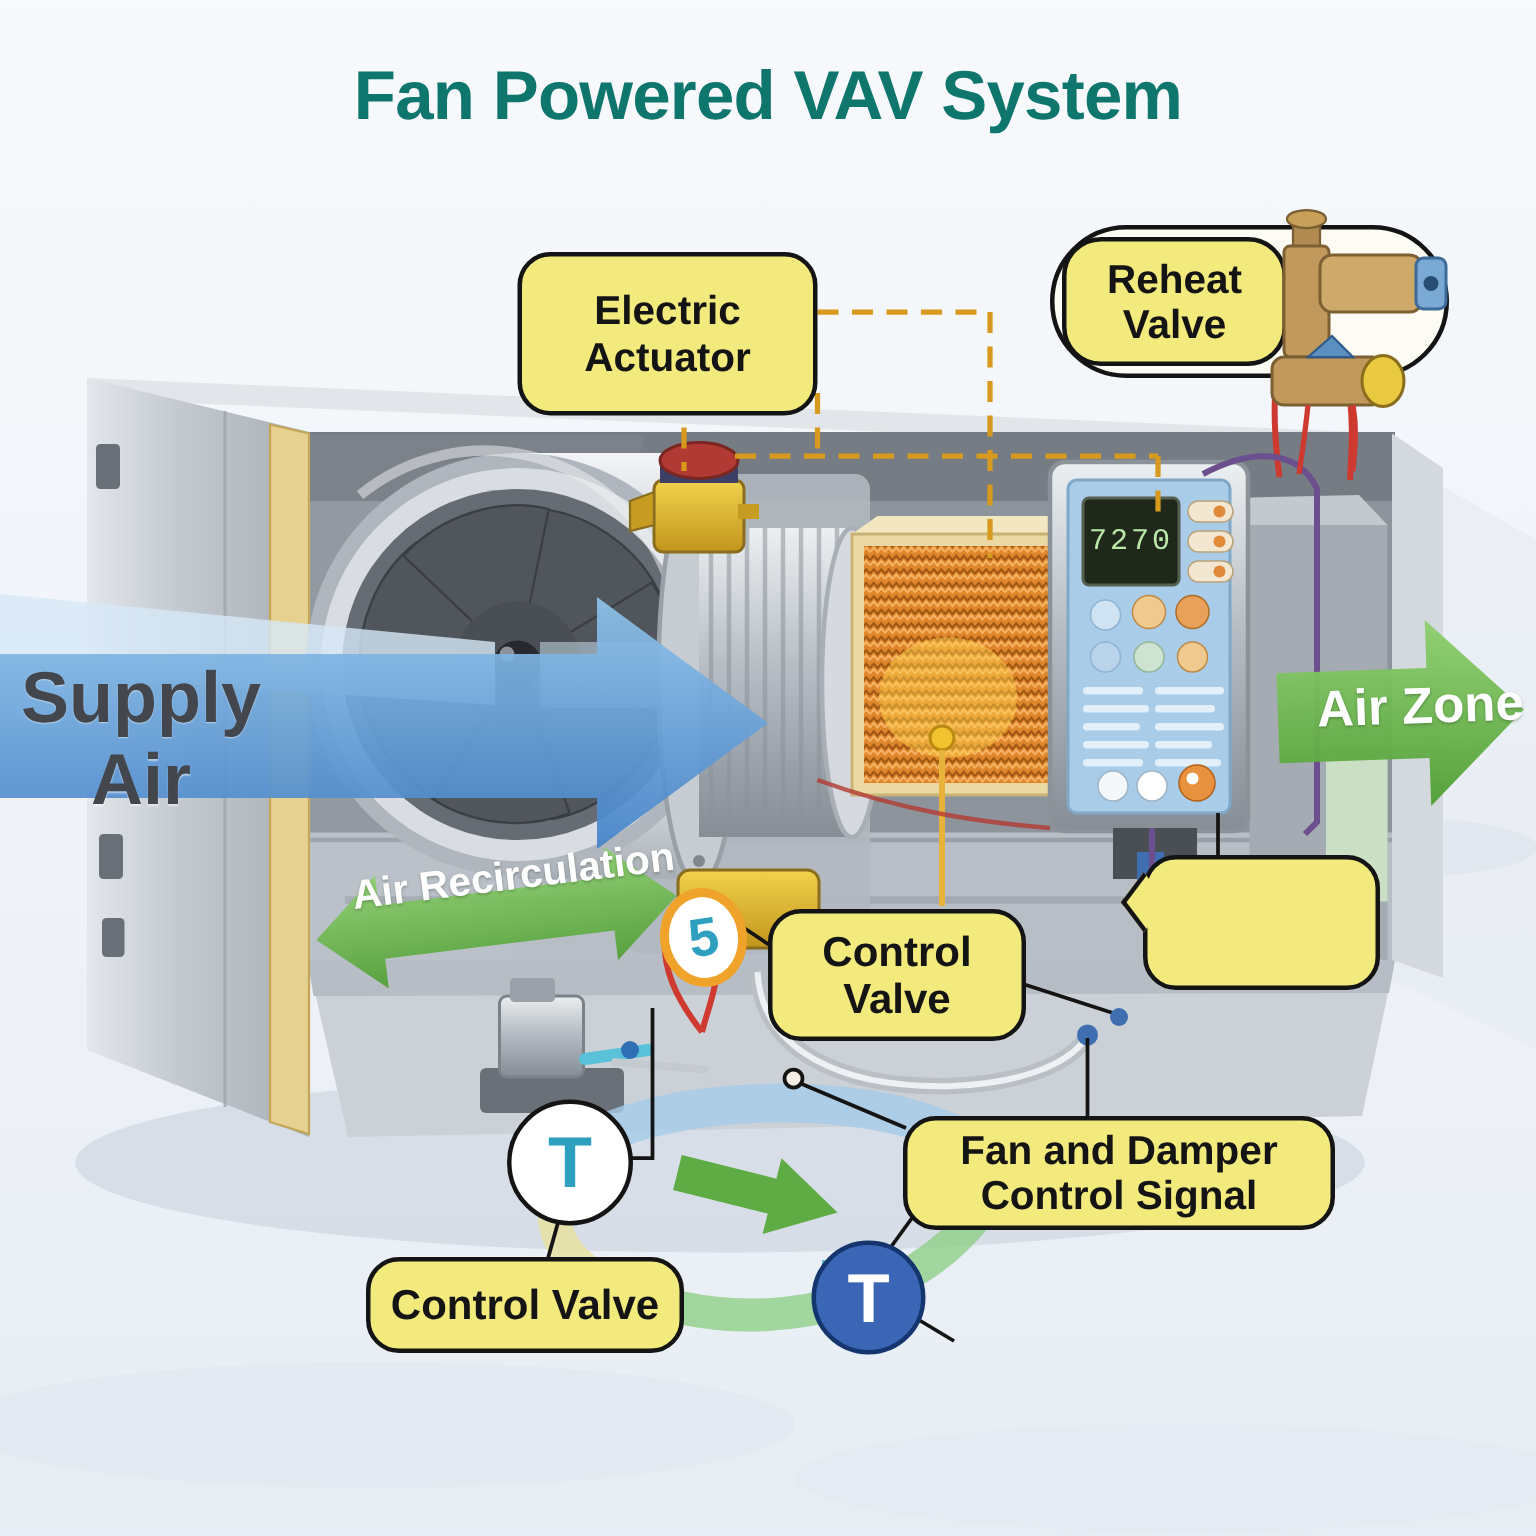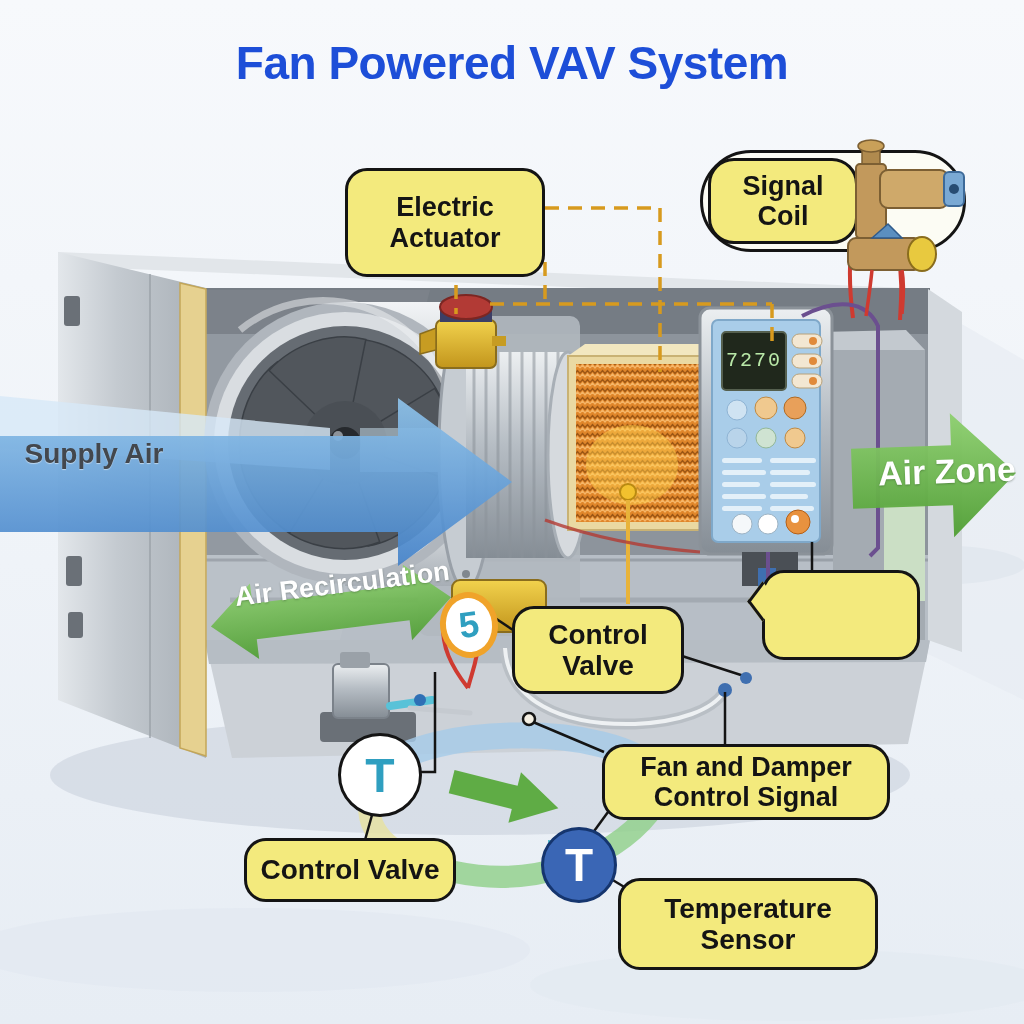--- a/index.html
+++ b/index.html
@@ -5,21 +5,21 @@
   html,body{margin:0;padding:0;}
   body{
     width:1024px;height:1024px;overflow:hidden;
     font-family:"Liberation Sans", sans-serif;
     background:linear-gradient(180deg,#f7f9fc 0%,#eff3f8 55%,#e7edf4 100%);
   }
   .stage{position:relative;width:1024px;height:1024px;}
   svg.layer{position:absolute;left:0;top:0;pointer-events:none;}
   .title{
     position:absolute;left:0;top:36px;width:1024px;text-align:center;
-    font-size:46px;font-weight:700;letter-spacing:-0.5px;color:#1d4ed8;
+    font-size:46px;font-weight:700;letter-spacing:-0.5px;color:#0f766e;
   }
   .callout{
     position:absolute;display:flex;align-items:center;justify-content:center;
     background:#f3ea7d;border:3px solid #141414;border-radius:22px;
     font-size:27px;font-weight:600;color:#141414;text-align:center;
     line-height:1.12;box-sizing:border-box;padding:4px 12px;z-index:5;
   }
   .pill{
     position:absolute;background:#fcfcf4;border:3px solid #141414;border-radius:52px;
     box-sizing:border-box;z-index:4;
@@ -294,59 +294,56 @@
 </svg>
 
 <div class="title">Fan Powered VAV System</div>
 
 <div class="callout" style="left:345px;top:168px;width:200px;height:109px;">
   <span>Electric Actuator</span>
 </div>
 
 <div class="pill" style="left:700px;top:150px;width:266px;height:102px;"></div>
 <div class="callout" style="left:708px;top:158px;width:150px;height:86px;border-radius:26px;z-index:5;">
-  <span>Signal Coil</span>
+  <span>Reheat Valve</span>
 </div>
 
 <div class="callout" style="left:762px;top:570px;width:158px;height:90px;">
   <span class="tail"></span>
 </div>
 
 <div class="callout" style="left:512px;top:606px;width:172px;height:88px;font-size:28px;">
   <span>Control Valve</span>
 </div>
 
 <div class="callout" style="left:602px;top:744px;width:288px;height:76px;">
   <span>Fan and Damper Control Signal</span>
 </div>
 
 <div class="callout" style="left:244px;top:838px;width:212px;height:64px;font-size:28px;">
   <span>Control Valve</span>
 </div>
 
-<div class="callout" style="left:618px;top:878px;width:260px;height:92px;font-size:28px;">
-  <span>Temperature Sensor</span>
-</div>
 
 <div class="badge" style="left:440px;top:592px;width:58px;height:66px;background:#fff;
      border:6px solid #f0a32a;color:#2f9fc0;font-size:36px;transform:rotate(-8deg);">
   <span>5</span>
 </div>
 
 <div class="badge" style="left:338px;top:733px;width:84px;height:84px;background:#fff;
      border:3.5px solid #141414;color:#2f9fc0;font-size:48px;">
   <span>T</span>
 </div>
 
 <div class="badge" style="left:541px;top:827px;width:76px;height:76px;background:#3a66b5;
      border:3px solid #15356e;color:#fff;font-size:46px;">
   <span>T</span>
 </div>
 
-<div class="arrowtext" style="left:14px;top:438px;width:160px;text-align:center;font-size:28px;
+<div class="arrowtext" style="left:14px;top:438px;width:160px;text-align:center;font-size:48px;
      color:#43474d;text-shadow:0 1px 1px rgba(255,255,255,.5);white-space:normal;line-height:1.15;">Supply Air</div>
 
 <div class="arrowtext" style="left:878px;top:452px;font-size:34px;transform:rotate(-2deg);">Air Zone</div>
 
 <div class="arrowtext" style="left:235px;top:582px;font-size:27px;transform:rotate(-7deg);transform-origin:left center;">Air Recirculation</div>
 
 <svg class="layer" width="1024" height="1024" viewBox="0 0 1024 1024" style="z-index:6;">
   <g>
     <rect x="862" y="146" width="18" height="22" rx="3" fill="#b08a4e" stroke="#7c5f33" stroke-width="1.5"></rect>
     <ellipse cx="871" cy="146" rx="13" ry="6" fill="#c9a059" stroke="#7c5f33" stroke-width="1.5"></ellipse>

